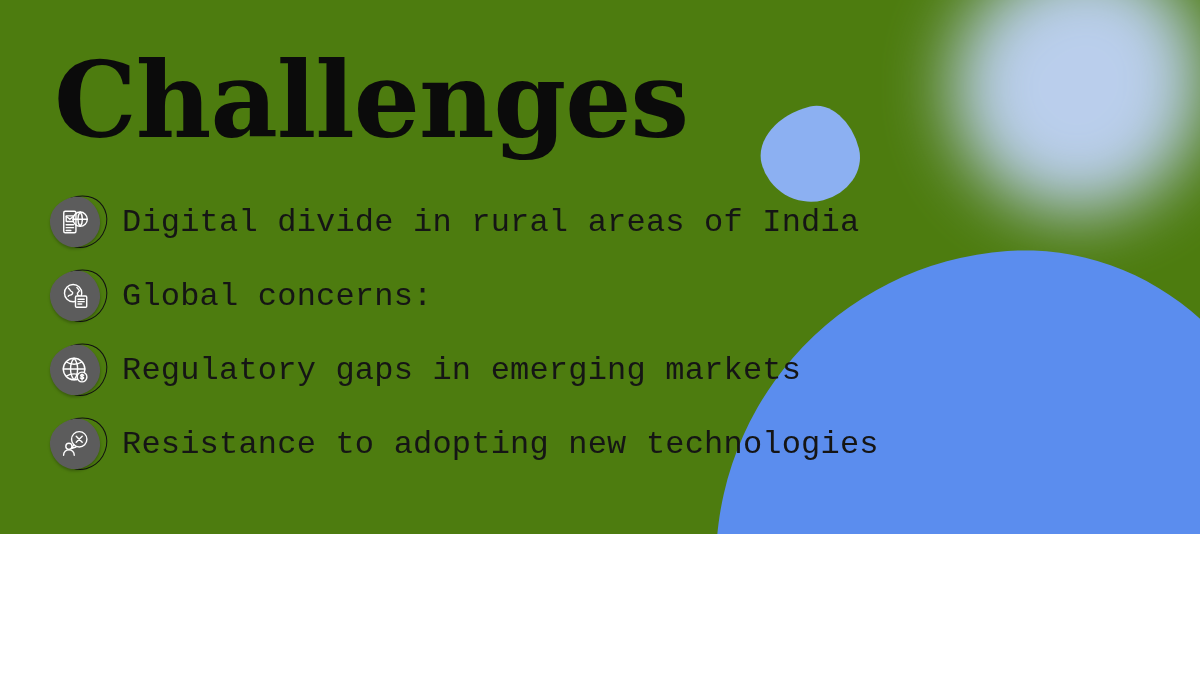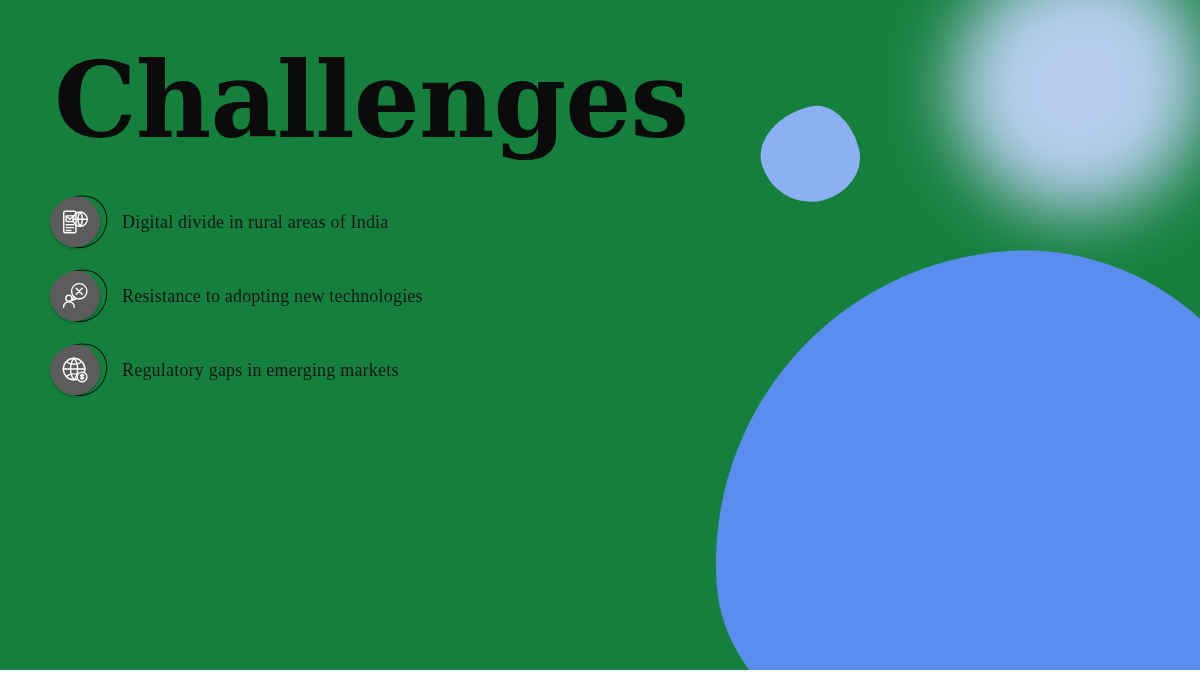--- a/index.html
+++ b/index.html
@@ -10,22 +10,22 @@
     width: 1200px;
     height: 675px;
     background: #ffffff;
     font-family: "Liberation Serif", serif;
     overflow: hidden;
   }
 
   #slide {
     position: relative;
     width: 1200px;
-    height: 670px;
-    background: #15803d;
+    height: 534px;
+    background: #4d7c0f;
     overflow: hidden;
   }
 
   
   .decor-layer {
     position: absolute;
     inset: 0;
     pointer-events: none;
   }
 
@@ -139,22 +139,22 @@
     justify-content: center;
   }
 
   .bullet-icon .glyph svg {
     width: 30px;
     height: 30px;
     display: block;
   }
 
   .bullet-text {
-    font-family: Liberation Serif, serif;
-    font-size: 18px;
+    font-family: Liberation Mono, monospace;
+    font-size: 32px;
     font-weight: 400;
     color: #151515;
     letter-spacing: 0.2px;
     white-space: nowrap;
   }
 </style>
 </head>
 <body>
 
 <div id="slide">
@@ -181,38 +181,37 @@
             <path d="M6.6 19h7.8M6.6 22h7.8M6.6 25h5"></path>
             <circle cx="21.5" cy="13" r="7.6"></circle>
             <path d="M13.9 13h15.2"></path>
             <path d="M21.5 5.4c3.2 3.6 3.2 11.6 0 15.2c-3.2-3.6-3.2-11.6 0-15.2z"></path>
           </svg>
         </span>
       </span>
       <span class="bullet-text">Digital divide in rural areas of India</span>
     </li>
 
-
-
-    <li class="bullet-item">
-      <span class="bullet-icon">
-        <span class="badge-outline"></span>
-        <span class="badge-body"></span>
-        <span class="glyph">
-          <svg viewBox="0 0 32 32" fill="none" stroke="#ffffff" stroke-width="1.5" stroke-linecap="round" stroke-linejoin="round">
-            <circle cx="20.5" cy="11" r="8.2"></circle>
-            <path d="M14.8 16.6l-2.6 4.2l4.8-1.6"></path>
-            <path d="M17.3 7.8l6.4 6.4M23.7 7.8l-6.4 6.4"></path>
-            <circle cx="9.5" cy="18.5" r="3.3"></circle>
-            <path d="M3.8 28c0-3.4 2.6-5.8 5.7-5.8s5.7 2.4 5.7 5.8"></path>
-          </svg>
-        </span>
-      </span>
-      <span class="bullet-text">Resistance to adopting new technologies</span>
-    </li>
+    <li class="bullet-item">
+      <span class="bullet-icon">
+        <span class="badge-outline"></span>
+        <span class="badge-body"></span>
+        <span class="glyph">
+          <svg viewBox="0 0 32 32" fill="none" stroke="#ffffff" stroke-width="1.5" stroke-linecap="round" stroke-linejoin="round">
+            <circle cx="14" cy="13" r="9.2"></circle>
+            <path d="M9 7.5c2 1.2 1.6 3.4 3.4 3.8c1.8 0.4 1.2 2.4 0 3.2c-1.2 0.8-3 0.2-3.6 1.8"></path>
+            <path d="M18 7c1.6 0.6 1.2 2.6 2.6 3c-0.4 2.2-2.6 2-2 4.2c0.5 1.8 2 1.4 2.6 2.6"></path>
+            <rect x="16.5" y="16" width="12" height="12" rx="1.2" fill="#5c5c5c"></rect>
+            <path d="M19.2 19.4h6.6M19.2 22h6.6M19.2 24.6h4"></path>
+          </svg>
+        </span>
+      </span>
+      <span class="bullet-text">Global concerns:</span>
+    </li>
+
 
     <li class="bullet-item">
       <span class="bullet-icon">
         <span class="badge-outline"></span>
         <span class="badge-body"></span>
         <span class="glyph">
           <svg viewBox="0 0 32 32" fill="none" stroke="#ffffff" stroke-width="1.5" stroke-linecap="round" stroke-linejoin="round">
             <circle cx="15" cy="15" r="11.5"></circle>
             <path d="M3.5 15h23"></path>
             <path d="M15 3.5c5 5.6 5 17.4 0 23c-5-5.6-5-17.4 0-23z"></path>
@@ -220,14 +219,31 @@
             <path d="M6.8 22.5c4.8-3.2 11.6-3.2 16.4 0"></path>
             <circle cx="23.5" cy="23.5" r="5.2" fill="#5c5c5c"></circle>
             <path d="M23.5 20.4v6.2"></path>
             <path d="M25.2 21.6c-.6-.6-2.9-.9-3.2.4c-.3 1.3 3.1.9 3.2 2.2c.1 1.3-2.6 1.2-3.4.4"></path>
           </svg>
         </span>
       </span>
       <span class="bullet-text">Regulatory gaps in emerging markets</span>
     </li>
 
+    <li class="bullet-item">
+      <span class="bullet-icon">
+        <span class="badge-outline"></span>
+        <span class="badge-body"></span>
+        <span class="glyph">
+          <svg viewBox="0 0 32 32" fill="none" stroke="#ffffff" stroke-width="1.5" stroke-linecap="round" stroke-linejoin="round">
+            <circle cx="20.5" cy="11" r="8.2"></circle>
+            <path d="M14.8 16.6l-2.6 4.2l4.8-1.6"></path>
+            <path d="M17.3 7.8l6.4 6.4M23.7 7.8l-6.4 6.4"></path>
+            <circle cx="9.5" cy="18.5" r="3.3"></circle>
+            <path d="M3.8 28c0-3.4 2.6-5.8 5.7-5.8s5.7 2.4 5.7 5.8"></path>
+          </svg>
+        </span>
+      </span>
+      <span class="bullet-text">Resistance to adopting new technologies</span>
+    </li>
+
   </ul>
 </div>
 
 </body></html>

